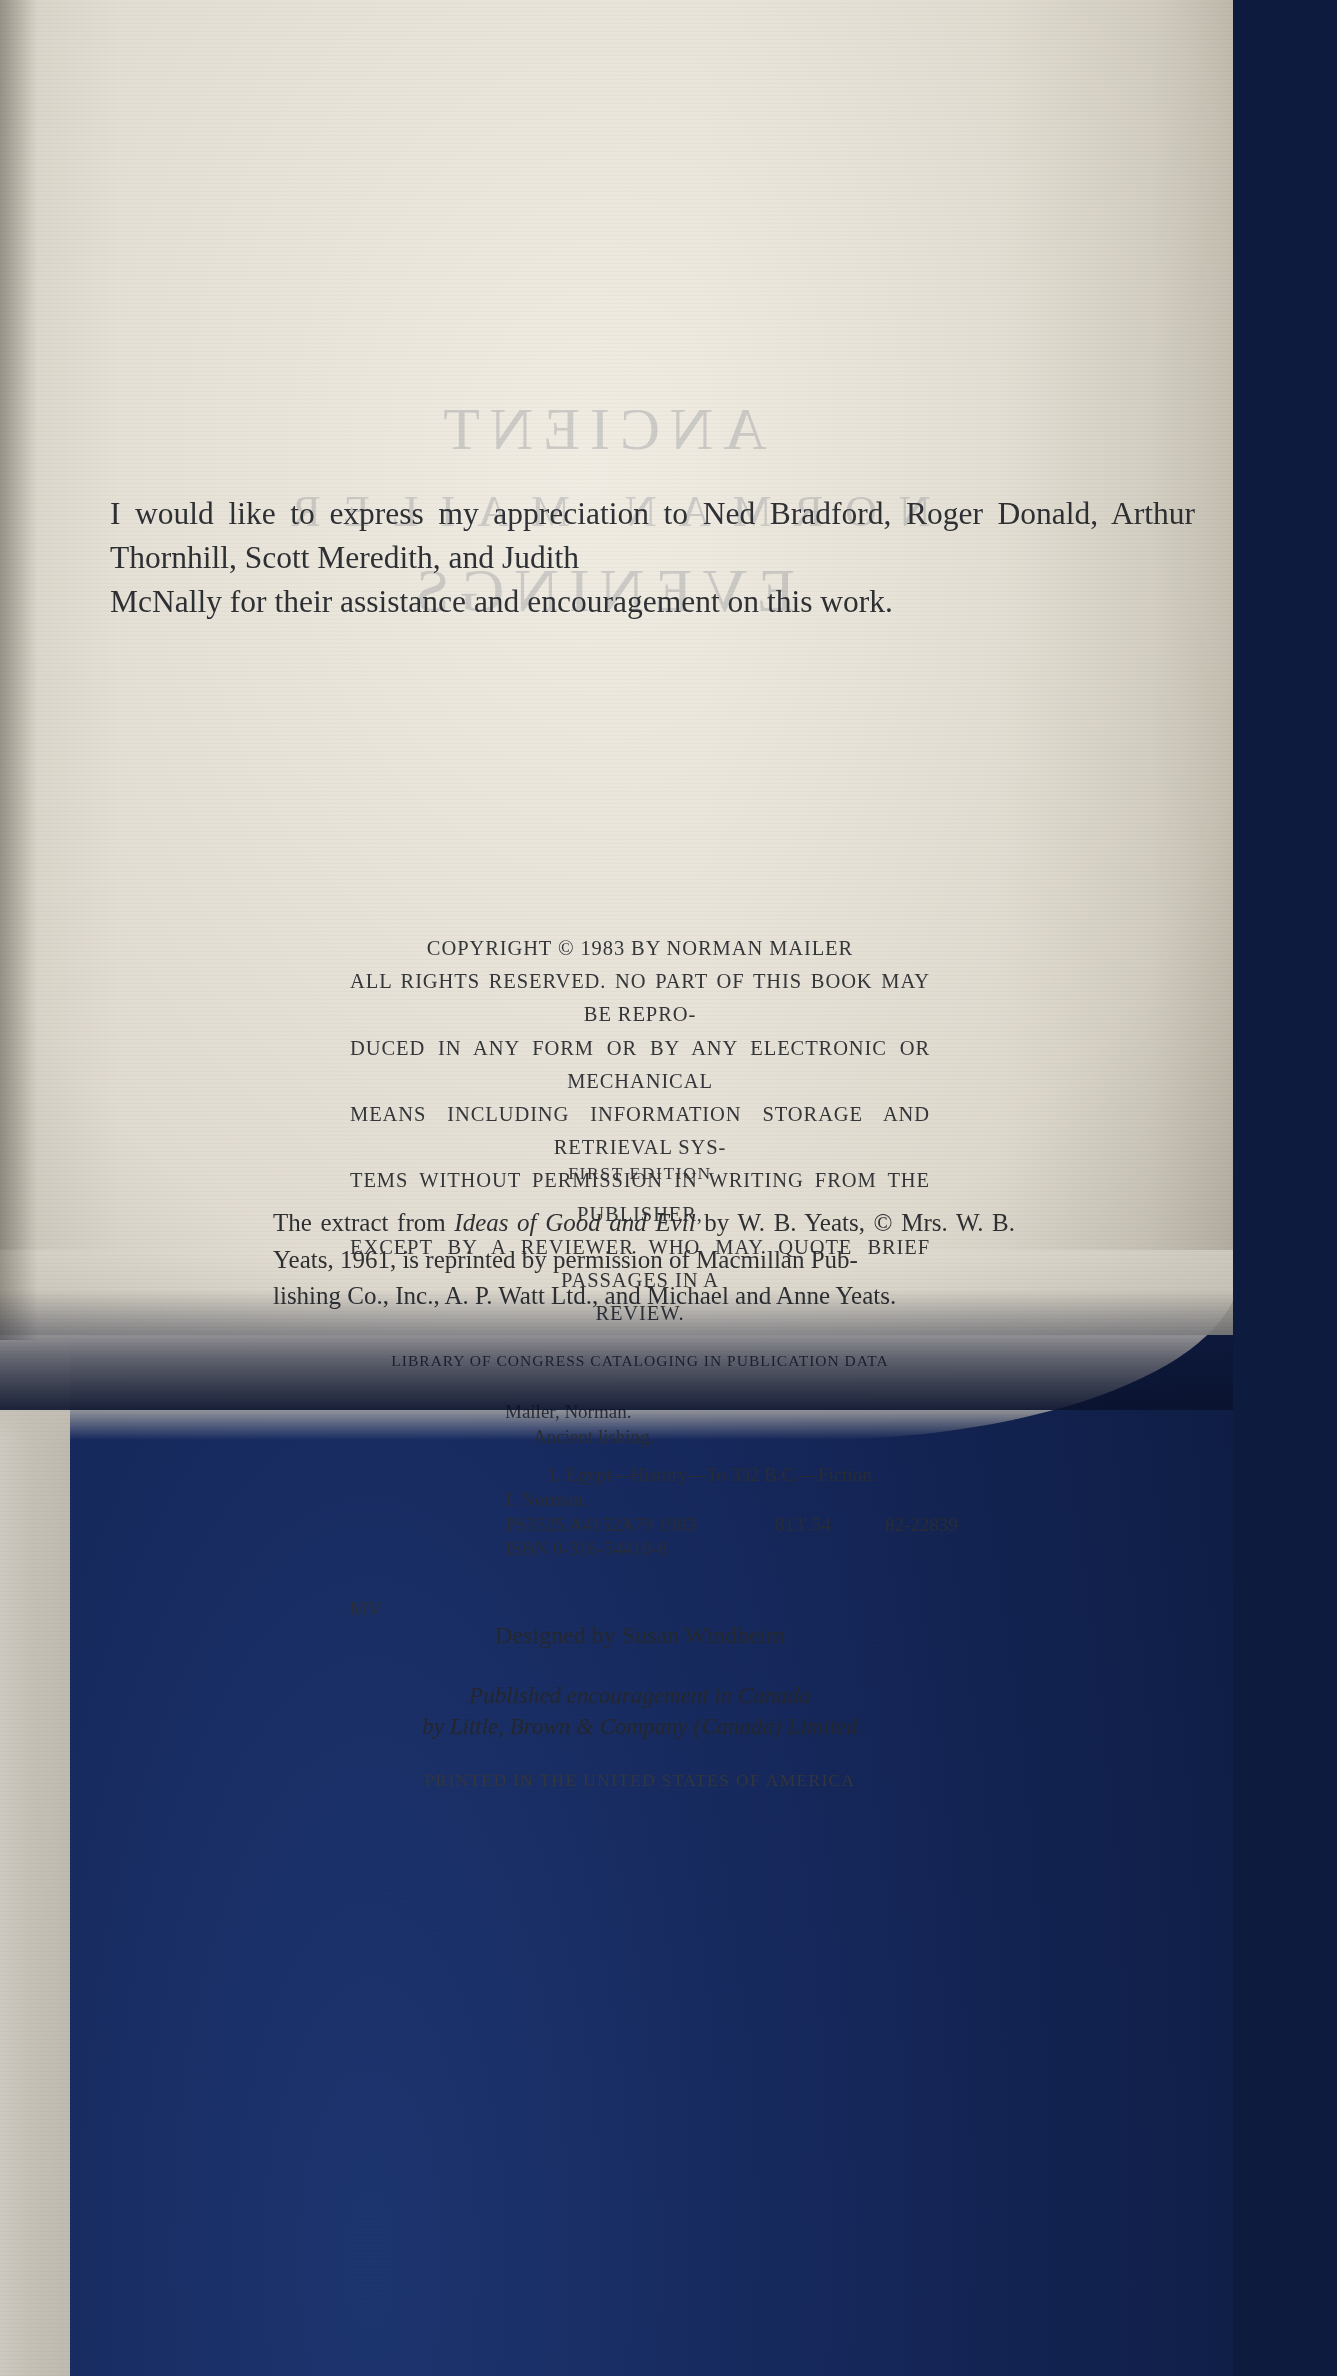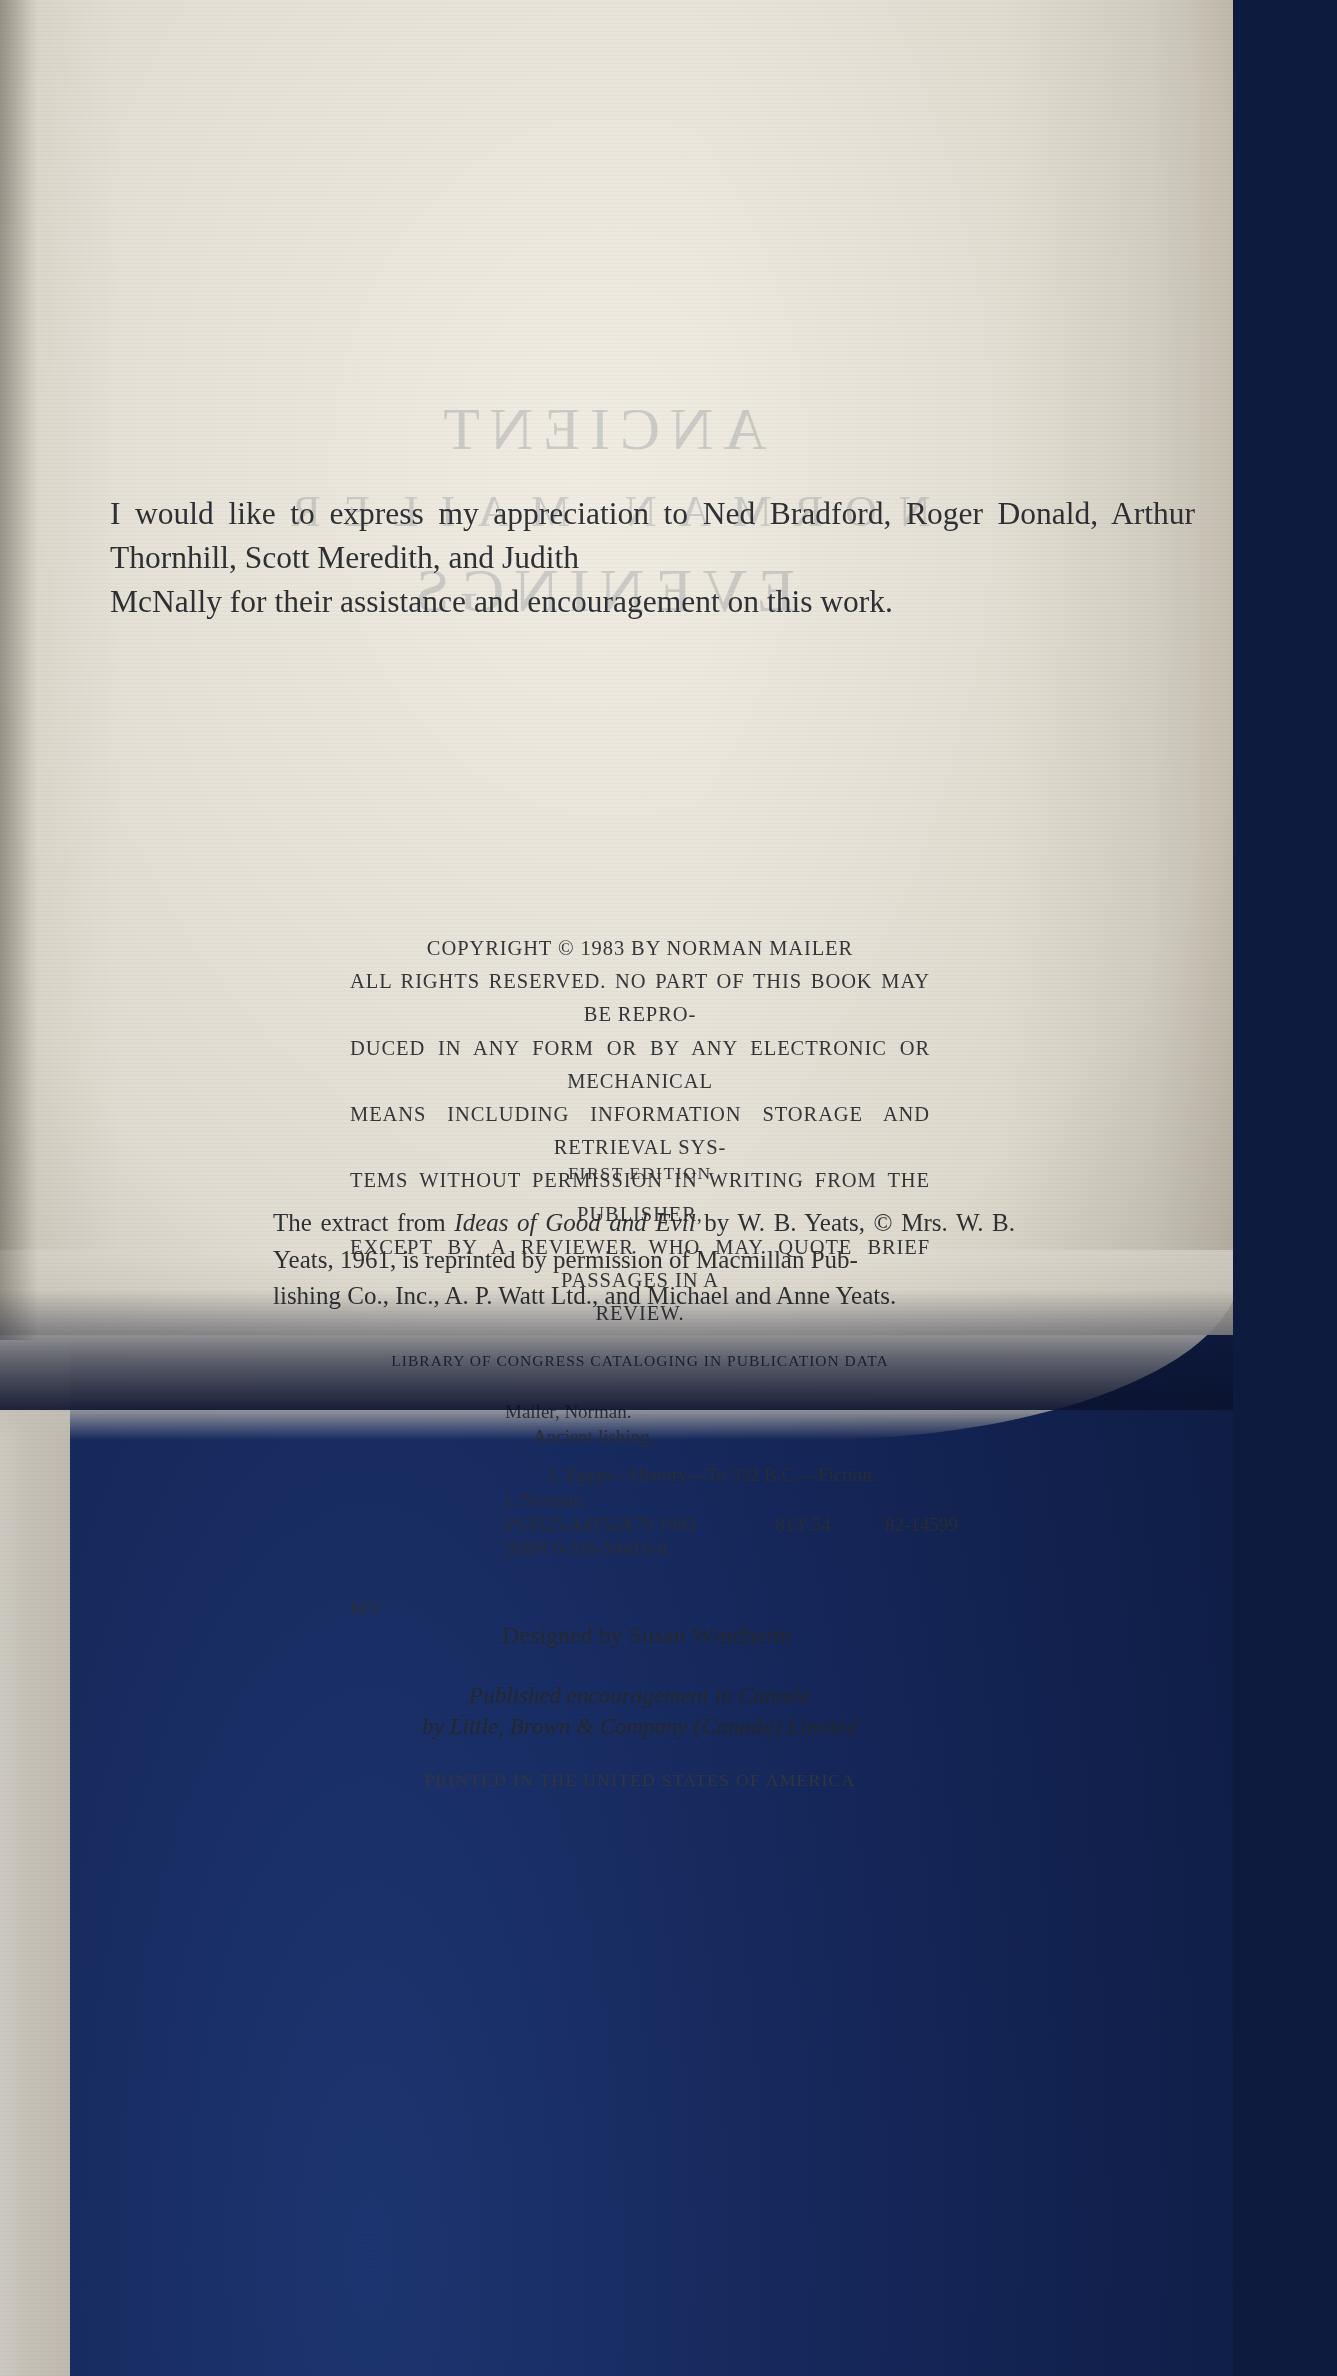--- a/index.html
+++ b/index.html
@@ -221,21 +221,21 @@
     top: 1598px;
     left: 245px;
     width: 580px;
     font-size: 19px;
     letter-spacing: 1px;
     color: #2c2f35;
   }
   .designed {
     position: absolute;
     top: 1622px;
-    left: 252px;
+    left: 245px;
     width: 580px;
     text-align: center;
     font-size: 24px;
     color: #25282d;
   }
 
   .canada {
     position: absolute;
     top: 1680px;
     left: 245px;
@@ -321,21 +321,21 @@
 
       <div class="loc-body">
         <div>Mailer, Norman.</div>
         <div class="indent1">Ancient lishing.</div>
         <div class="gap"></div>
         <div class="indent2">1.  Egypt—History—To 332 B.C.—Fiction.</div>
         <div>I. Norman.</div>
         <div class="loc-row">
           <span class="c1">PS3525.A4152A79   1983</span>
           <span class="c2">813'.54</span>
-          <span class="c3">82-14599</span>
+          <span class="c3">82-22839</span>
         </div>
         <div>ISBN 0-316-54410-8</div>
       </div>
 
       <div class="mv">MV</div>
       <div class="designed">Designed by Susan Windheim</div>
 
       <div class="canada">
         <div>Published encouragement in Canada</div>
         <div>by Little, Brown &amp; Company (Canada) Limited</div>

